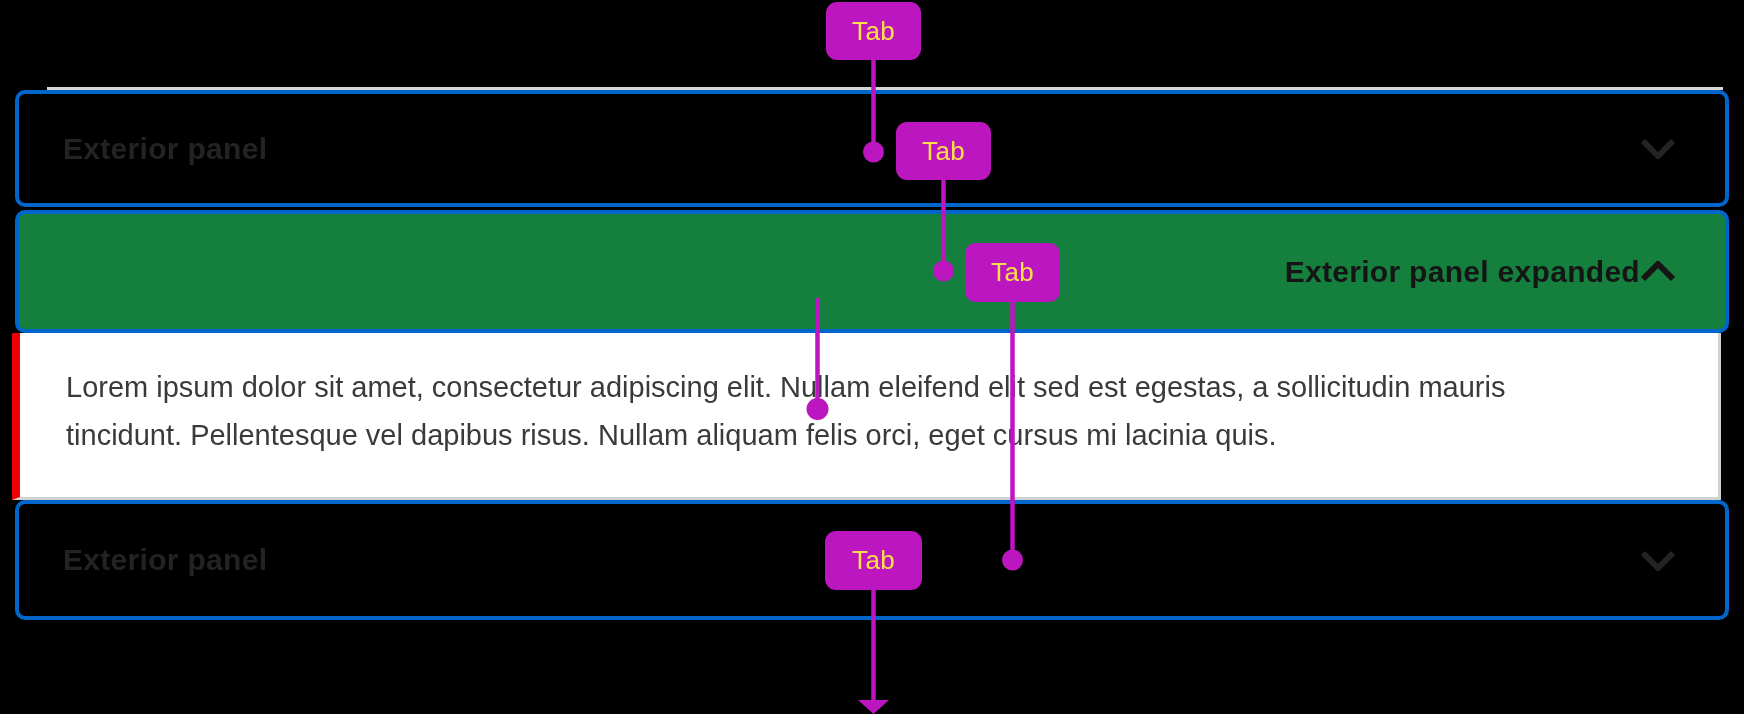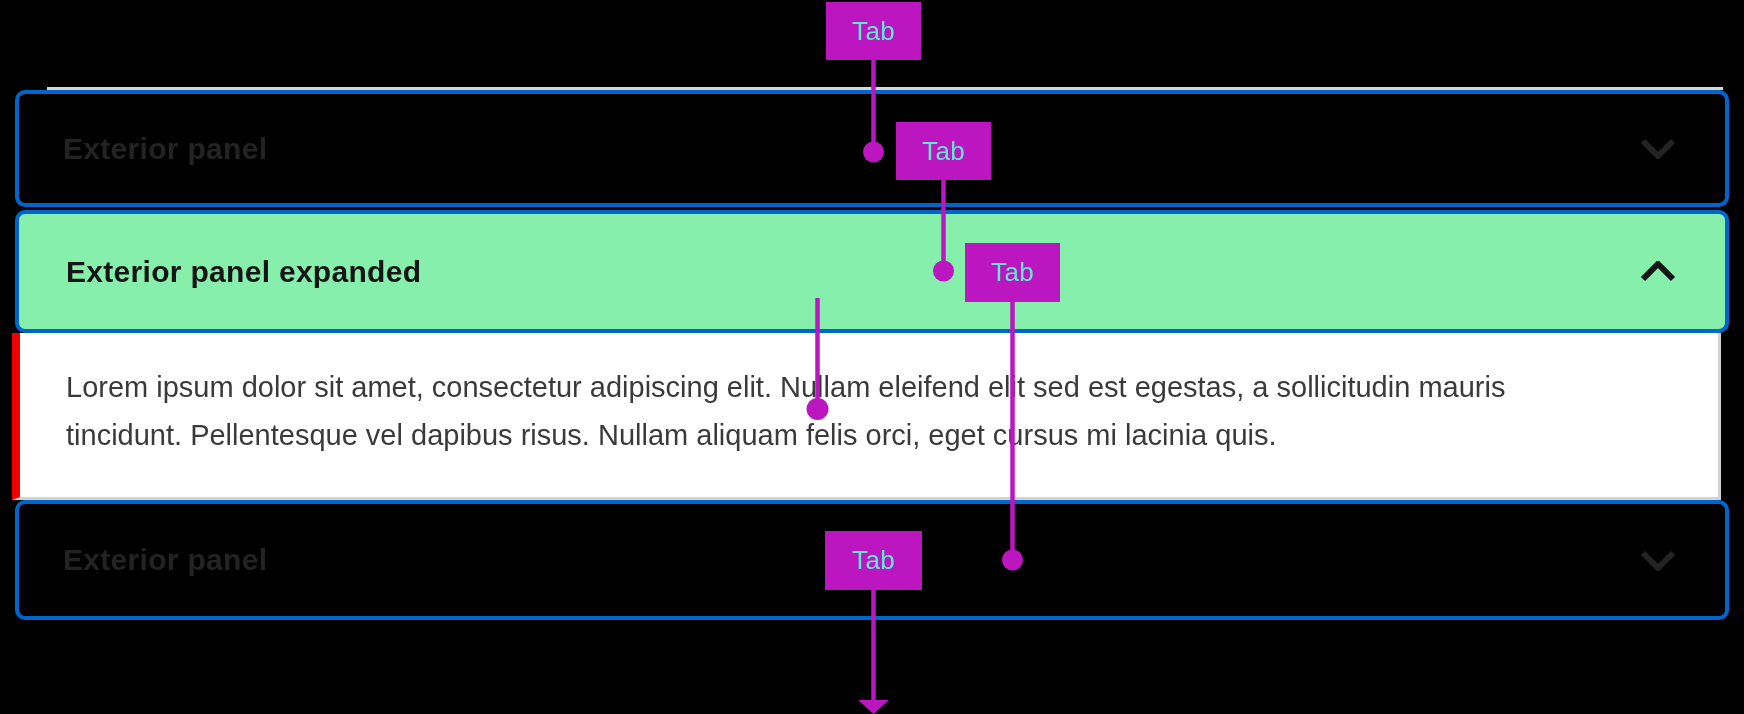--- a/index.html
+++ b/index.html
@@ -21,38 +21,38 @@
     background:var(--hairline);
   }
   .panel{
     position:absolute;left:15px;width:1714px;box-sizing:border-box;
     border:4px solid var(--blue);border-radius:10px;
     display:flex;align-items:center;justify-content:space-between;
     padding:0 49px 0 47px;
   }
   .panel.collapsed{background:#000;color:var(--collapsed-text);padding-left:44px;}
   #panel-top{top:90px;height:117px;}
-  #panel-expanded{top:210px;height:123px;background:#86efac;color:var(--expanded-text);}
+  #panel-expanded{top:210px;height:123px;background:#15803d;color:var(--expanded-text);justify-content:flex-end;}
   #panel-bottom{top:500px;height:120px;}
   .panel-title{font-size:30px;font-weight:600;letter-spacing:.3px;white-space:nowrap;}
   .chevron{flex:0 0 auto;display:block;}
   .content{
     position:absolute;left:12px;top:333px;width:1709px;height:167px;
     box-sizing:border-box;background:#fff;
     border-left:8px solid var(--red);
     border-right:3px solid #d2d2d2;
     border-bottom:3px solid #d2d2d2;
   }
   .content p{
     margin:30px 0 0 46px;width:1520px;
     font-size:29px;line-height:48px;font-weight:400;color:var(--body-text);
   }
   .overlay{position:absolute;left:0;top:0;width:1744px;height:714px;pointer-events:none;}
   .badge{
-    position:absolute;background:var(--magenta);color:#5eead4;border-radius:0;
+    position:absolute;background:var(--magenta);color:#fde047;border-radius:11px;
     display:flex;align-items:center;justify-content:center;
     font-size:26px;font-weight:400;letter-spacing:.3px;
   }
   #badge-tab-1{left:826px;top:2px;width:95px;height:58px;}
   #badge-tab-2{left:896px;top:122px;width:95px;height:58px;}
   #badge-enter-space{left:712px;top:242px;width:211px;height:58px;}
   #badge-tab-3{left:965px;top:243px;width:95px;height:59px;}
   #badge-tab-4{left:825px;top:531px;width:97px;height:59px;}
 </style>
 </head>

